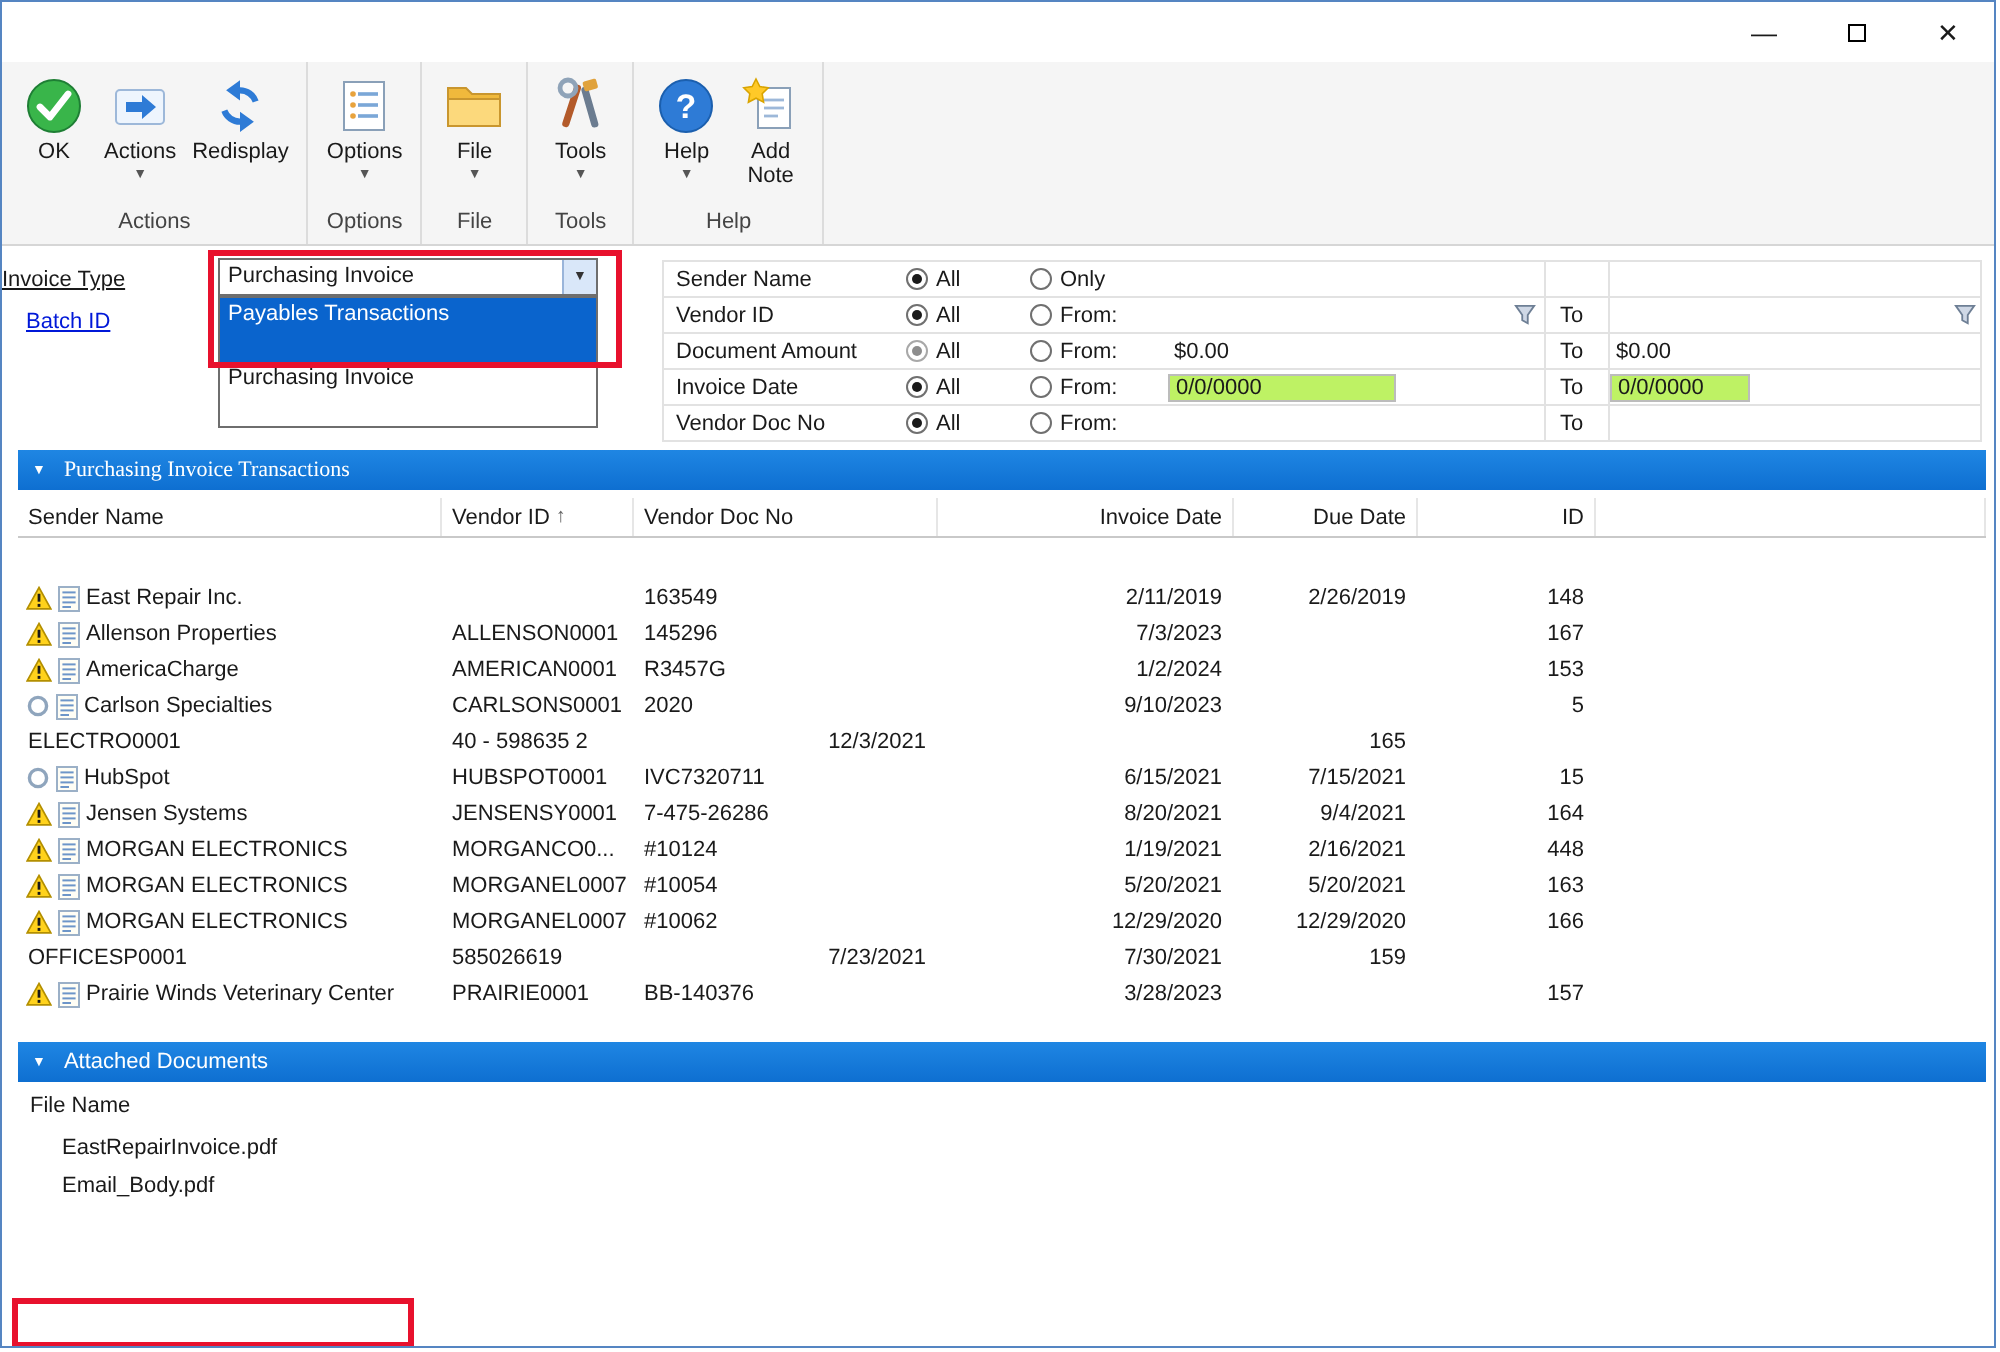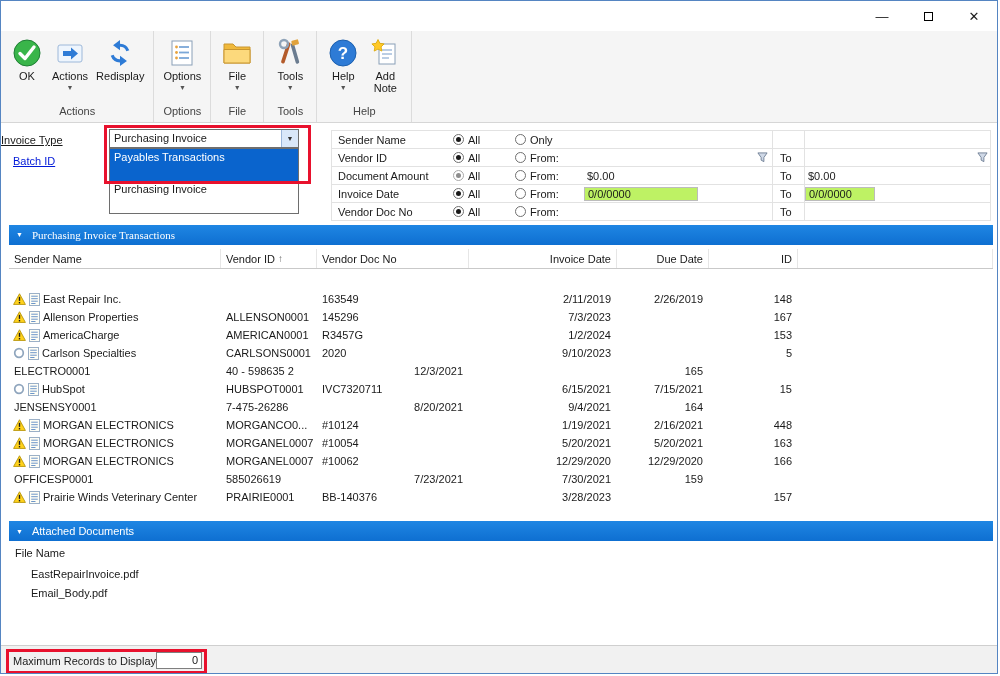--- a/index.html
+++ b/index.html
@@ -510,20 +510,39 @@
           <span>HubSpot</span>
         </div>
         <div class="tc">HUBSPOT0001</div>
         <div class="tc">IVC7320711</div>
         <div class="tc right">6/15/2021</div>
         <div class="tc right">7/15/2021</div>
         <div class="tc right">15</div>
         <div class="tc"></div>
       </div>
       <div class="trow">
+        <div class="tc sender">
+          <span class="ric">
+            <svg width="13" height="12" viewBox="0 0 14 13">
+              <polygon points="7,0.8 13.4,12.4 0.6,12.4" fill="#ffd21c" stroke="#b38f00" stroke-width="0.9"></polygon>
+              <rect x="6.25" y="4.2" width="1.5" height="4.3" fill="#1a1a1a"></rect>
+              <rect x="6.25" y="9.7" width="1.5" height="1.6" fill="#1a1a1a"></rect>
+            </svg>
+          </span>
+          <span class="ric">
+            <svg width="11" height="13" viewBox="0 0 11 13">
+              <rect x="0.5" y="0.5" width="10" height="12" fill="#fffef5" stroke="#9bb0c7"></rect>
+              <line x1="2.2" y1="3.2" x2="8.8" y2="3.2" stroke="#6d96c9"></line>
+              <line x1="2.2" y1="5.7" x2="8.8" y2="5.7" stroke="#6d96c9"></line>
+              <line x1="2.2" y1="8.2" x2="8.8" y2="8.2" stroke="#6d96c9"></line>
+              <line x1="2.2" y1="10.5" x2="6.5" y2="10.5" stroke="#6d96c9"></line>
+            </svg>
+          </span>
+          <span>Jensen Systems</span>
+        </div>
         <div class="tc">JENSENSY0001</div>
         <div class="tc">7-475-26286</div>
         <div class="tc right">8/20/2021</div>
         <div class="tc right">9/4/2021</div>
         <div class="tc right">164</div>
         <div class="tc"></div>
       </div>
       <div class="trow">
         <div class="tc sender">
           <span class="ric">
@@ -643,19 +662,15 @@
     </div>
 
   <div class="section-bar" style="top:520px;">
     <span class="collapse">▼</span>
     <span>Attached Documents</span>
   </div>
   <div class="fn-label">File Name</div>
   <div class="file-item" style="top:567px;">EastRepairInvoice.pdf</div>
   <div class="file-item" style="top:586px;">Email_Body.pdf</div>
 
-  <div class="footer">
-    <div class="footer-label">Maximum Records to Display</div>
-    <div class="footer-box">0</div>
-  </div>
   <div class="annotation" style="left:5px; top:648px; width:201px; height:25px;"></div>
 
 </div>
 
 </body></html>

